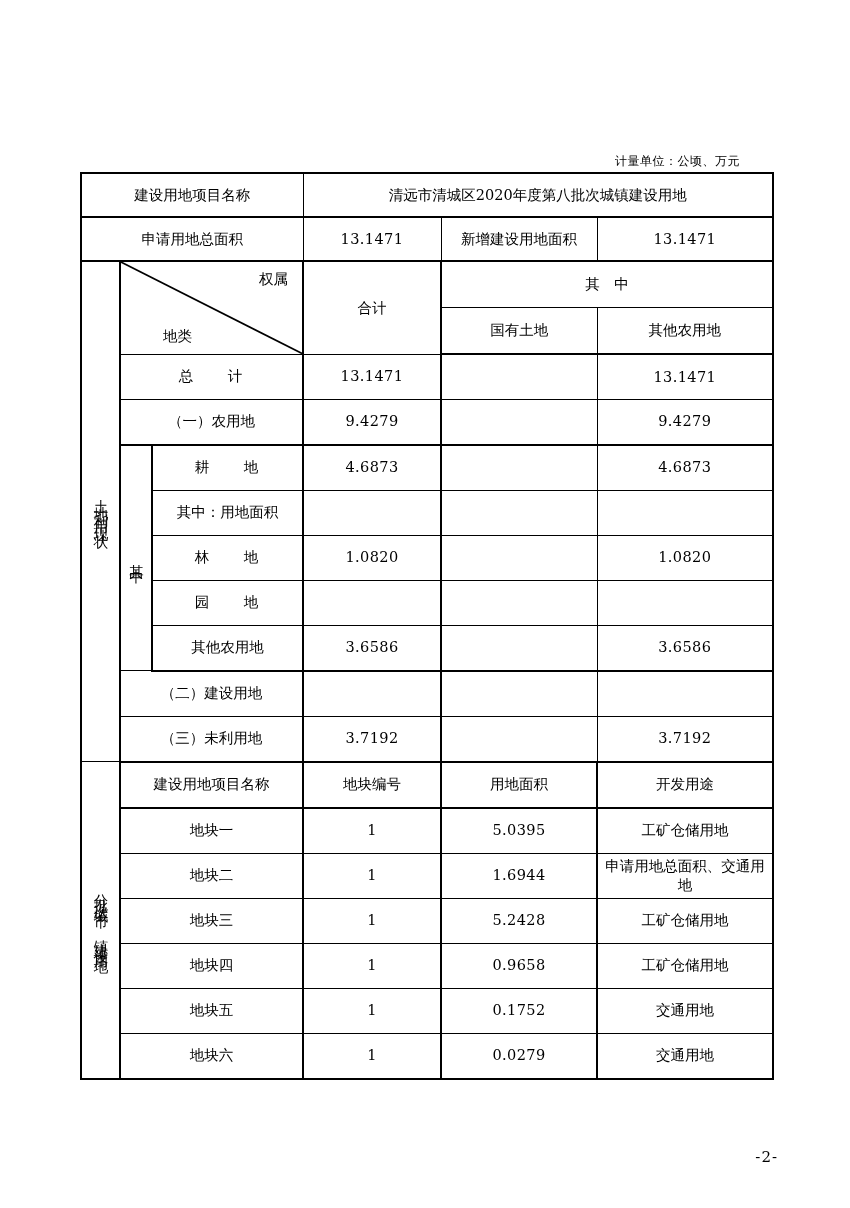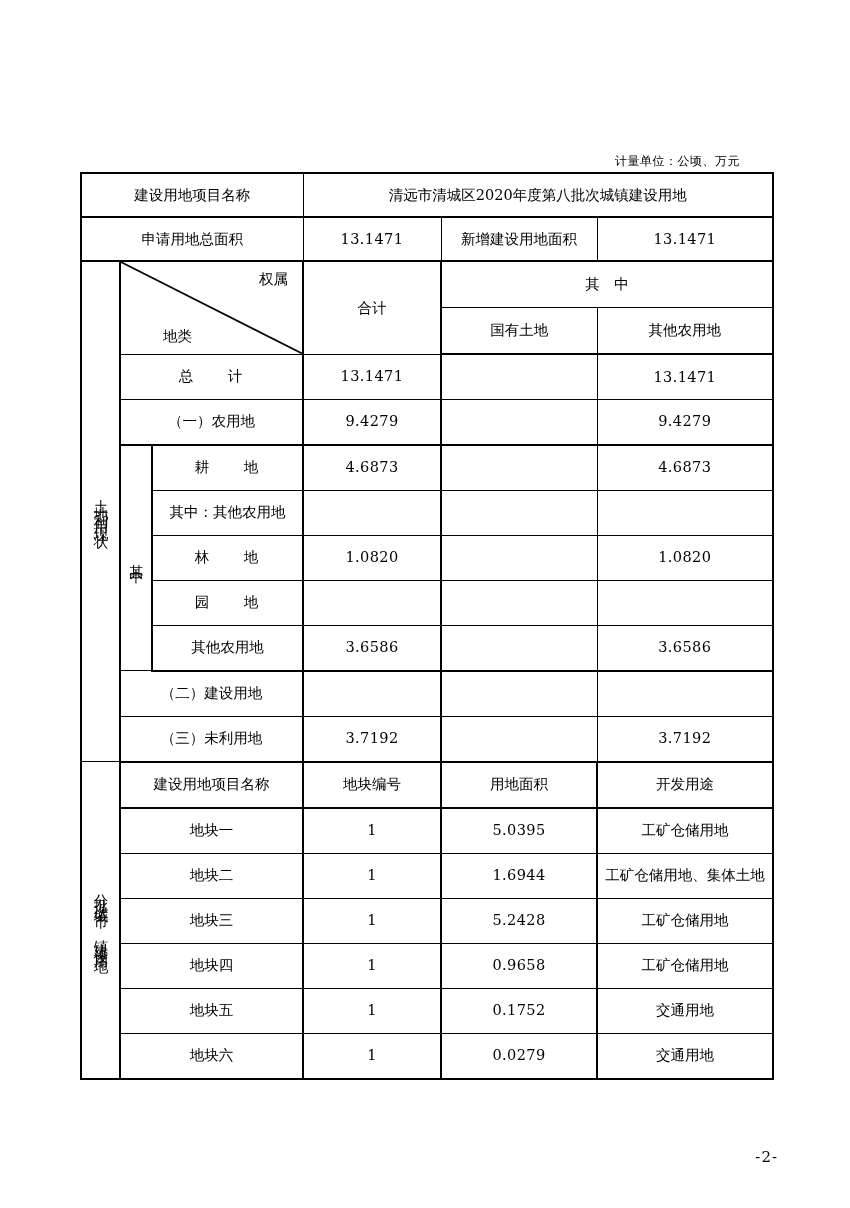--- a/index.html
+++ b/index.html
@@ -207,21 +207,21 @@
           <td rowspan="5" class="thick-right thick-top">
             <span class="vlabel-tight">其中</span>
           </td>
           <td class="thick-right thick-top spaced" style="height:44px">耕　地</td>
           <td class="thick-right thick-top num">4.6873</td>
           <td class="thick-top"></td>
           <td class="thick-top num">4.6873</td>
         </tr>
 
         <tr>
-          <td class="thick-right" style="height:44px">其中：其他农用地</td>
+          <td class="thick-right" style="height:44px">其中：用地面积</td>
           <td class="thick-right num"></td>
           <td></td>
           <td class="num"></td>
         </tr>
 
         <tr>
           <td class="thick-right spaced" style="height:44px">林　地</td>
           <td class="thick-right num">1.0820</td>
           <td></td>
           <td class="num">1.0820</td>
@@ -269,21 +269,21 @@
           <td colspan="2" class="thick-right thick-top" style="height:44px">地块一</td>
           <td class="thick-right thick-top num">1</td>
           <td class="thick-right thick-top num">5.0395</td>
           <td class="thick-top">工矿仓储用地</td>
         </tr>
 
         <tr>
           <td colspan="2" class="thick-right" style="height:44px">地块二</td>
           <td class="thick-right num">1</td>
           <td class="thick-right num">1.6944</td>
-          <td class="fit-text">工矿仓储用地、集体土地</td>
+          <td class="fit-text">申请用地总面积、交通用地</td>
         </tr>
 
         <tr>
           <td colspan="2" class="thick-right" style="height:44px">地块三</td>
           <td class="thick-right num">1</td>
           <td class="thick-right num">5.2428</td>
           <td>工矿仓储用地</td>
         </tr>
 
         <tr>

